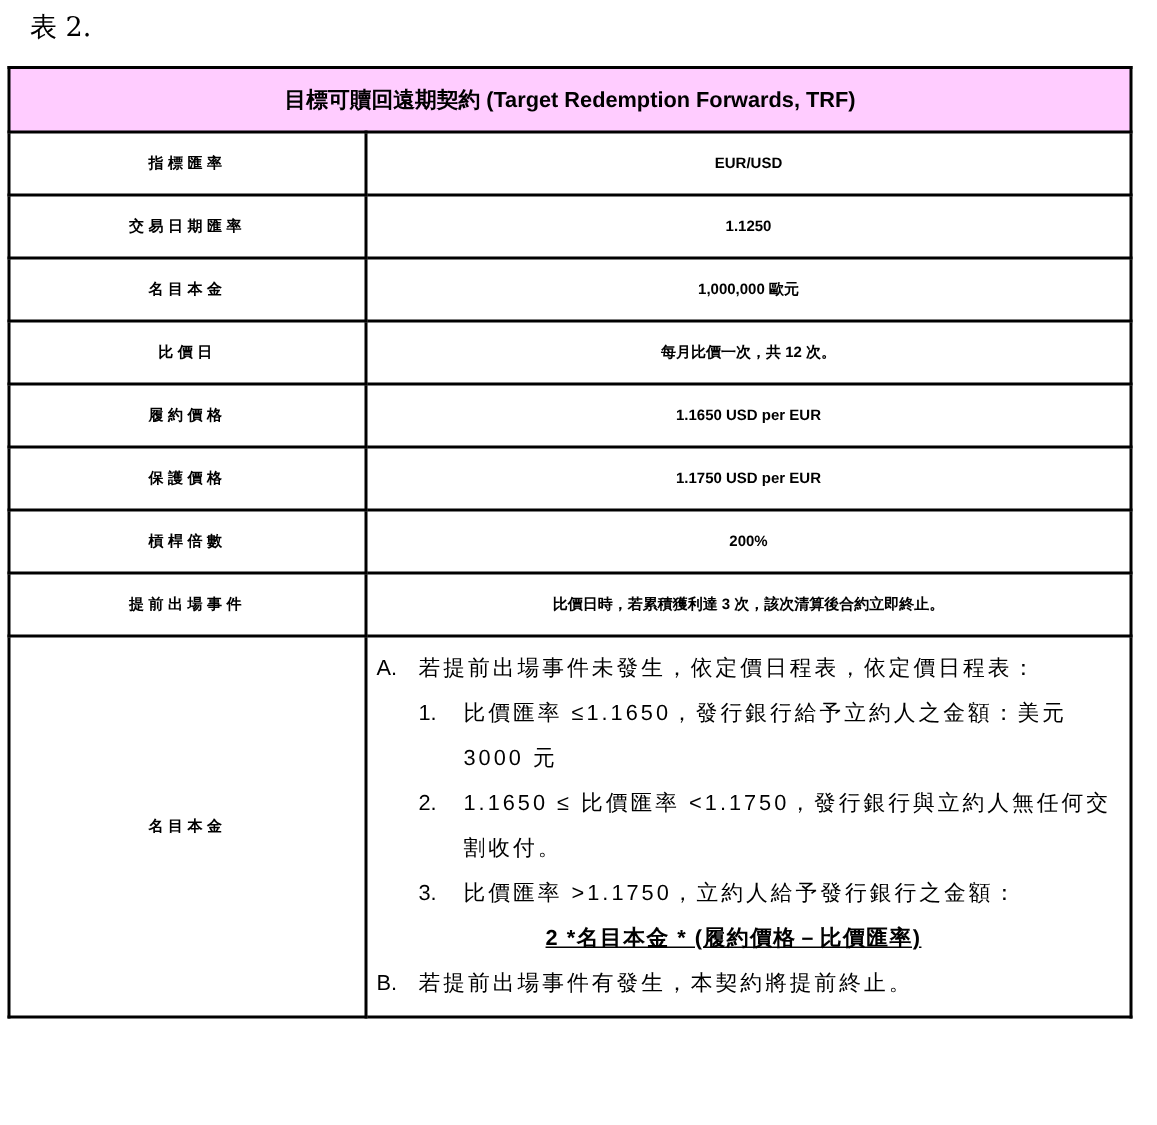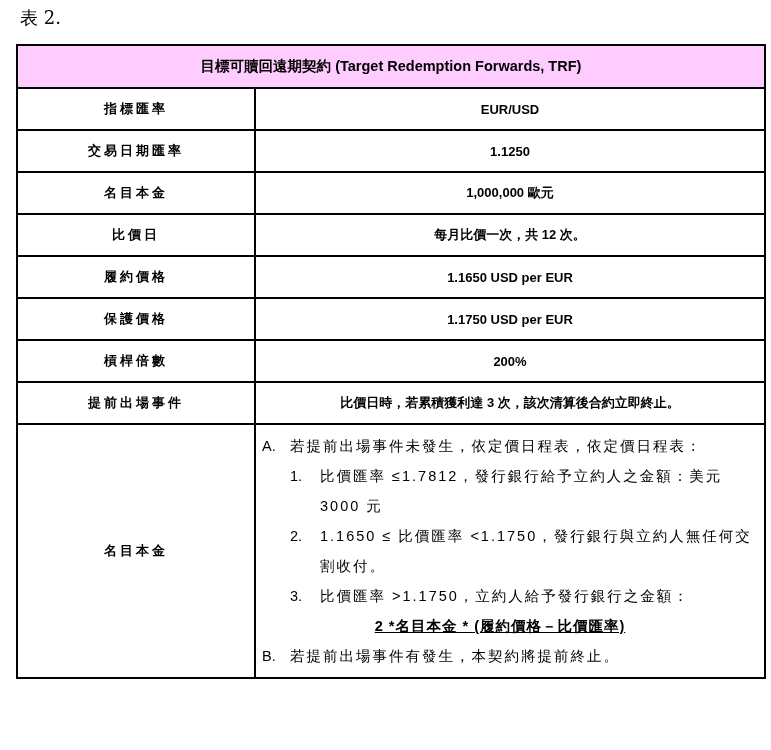--- a/index.html
+++ b/index.html
@@ -5,27 +5,27 @@
   html, body { margin: 0; padding: 0; background: #ffffff; }
   body {
     width: 771px; height: 750px; position: relative; overflow: hidden;
     font-family: "Liberation Sans", "DejaVu Sans", sans-serif; color: #000;
   }
   .caption {
     position: absolute; left: 20px; top: 6px;
     font-size: 18px; font-family: "DejaVu Serif", "Liberation Serif", serif;
   }
   table.trf {
-    position: absolute; left: 16px; top: 44px;
+    position: absolute; left: 5px; top: 44px;
     width: 750px; border-collapse: collapse;
     border: 2px solid #000;
   }
   table.trf td {
     border: 2px solid #000; text-align: center; vertical-align: middle;
-    font-weight: bold; font-size: 13px; padding: 0;
+    font-weight: bold; font-size: 10px; padding: 0;
   }
   tr.header td {
     background: #ffccff; height: 41px; font-size: 14.5px;
   }
   tr.row td { height: 40px; }
   td.label { width: 236px; letter-spacing: 3px; }
   td.value { }
   td.settle-label { height: 250px; letter-spacing: 3px; }
   td.settle {
     text-align: left !important; font-weight: normal !important;
@@ -86,21 +86,21 @@
   </tr>
   <tr>
     <td class="label settle-label">名目本金</td>
     <td class="settle">
       <div class="line">
         <span class="mark">A.</span>
         <span class="cjk">若提前出場事件未發生，依定價日程表，依定價日程表：</span>
       </div>
       <div class="line sub">
         <span class="subnum">1.</span>
-        <span class="cjk">比價匯率 ≤1.7812，發行銀行給予立約人之金額：美元</span>
+        <span class="cjk">比價匯率 ≤1.1650，發行銀行給予立約人之金額：美元</span>
       </div>
       <div class="cont cjk">3000  元</div>
       <div class="line sub">
         <span class="subnum">2.</span>
         <span class="cjk">1.1650 ≤ 比價匯率 &lt;1.1750，發行銀行與立約人無任何交</span>
       </div>
       <div class="cont cjk">割收付。</div>
       <div class="line sub">
         <span class="subnum">3.</span>
         <span class="cjk">比價匯率 &gt;1.1750，立約人給予發行銀行之金額：</span>

